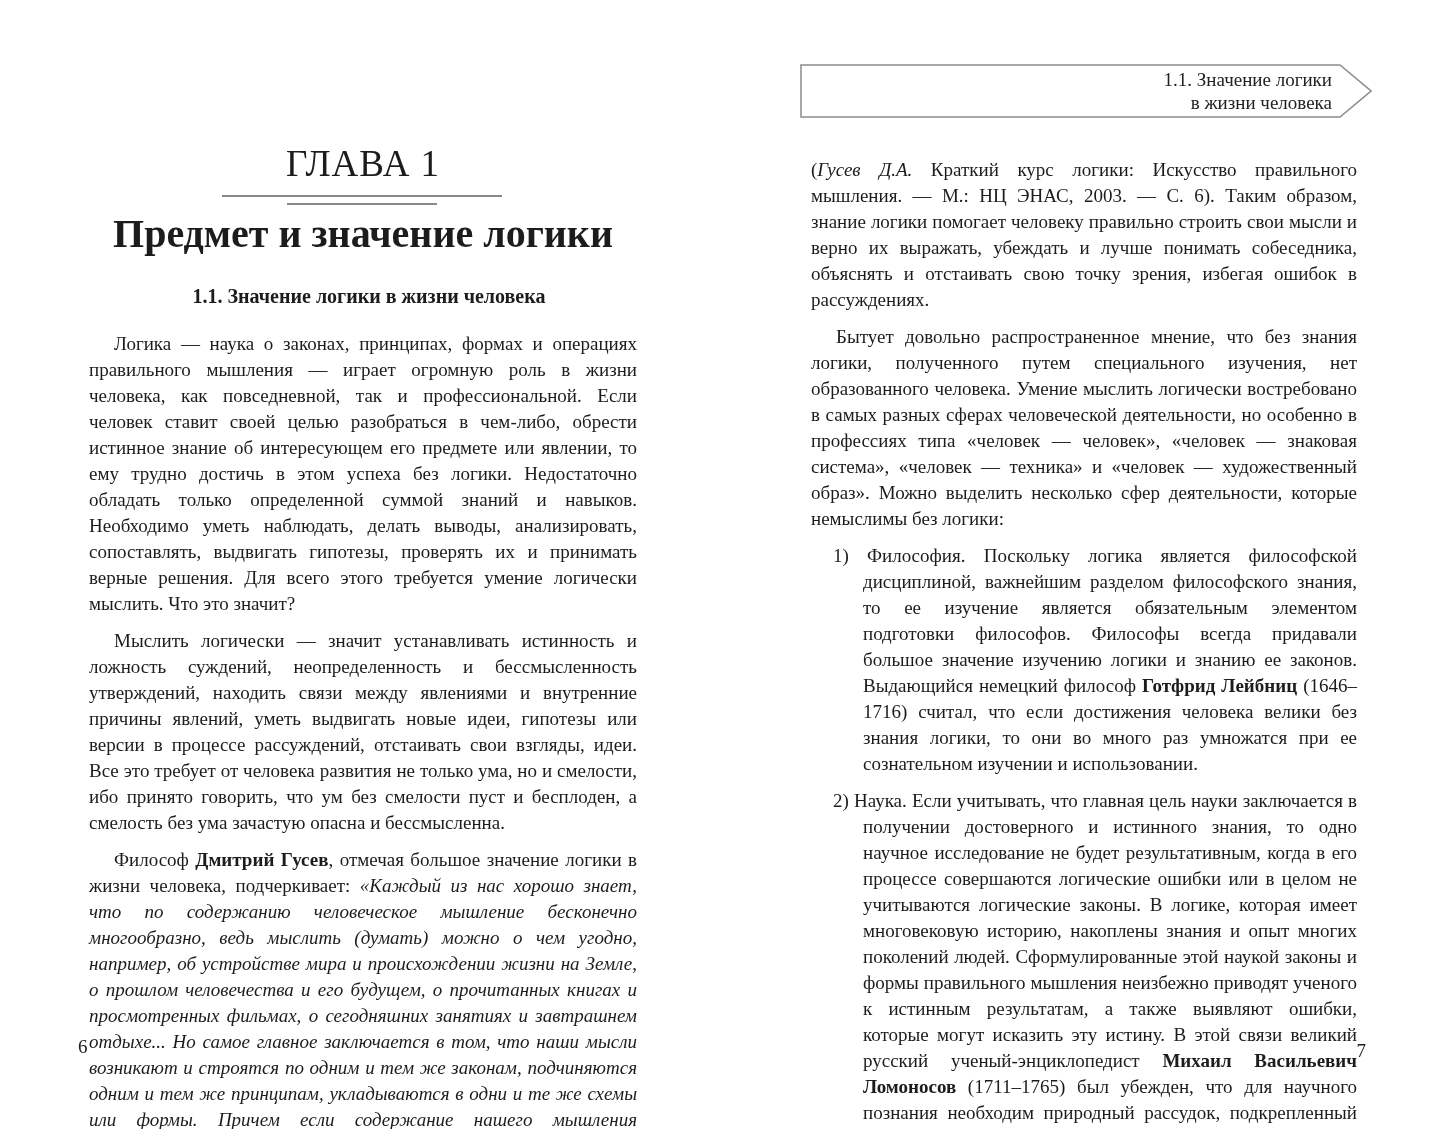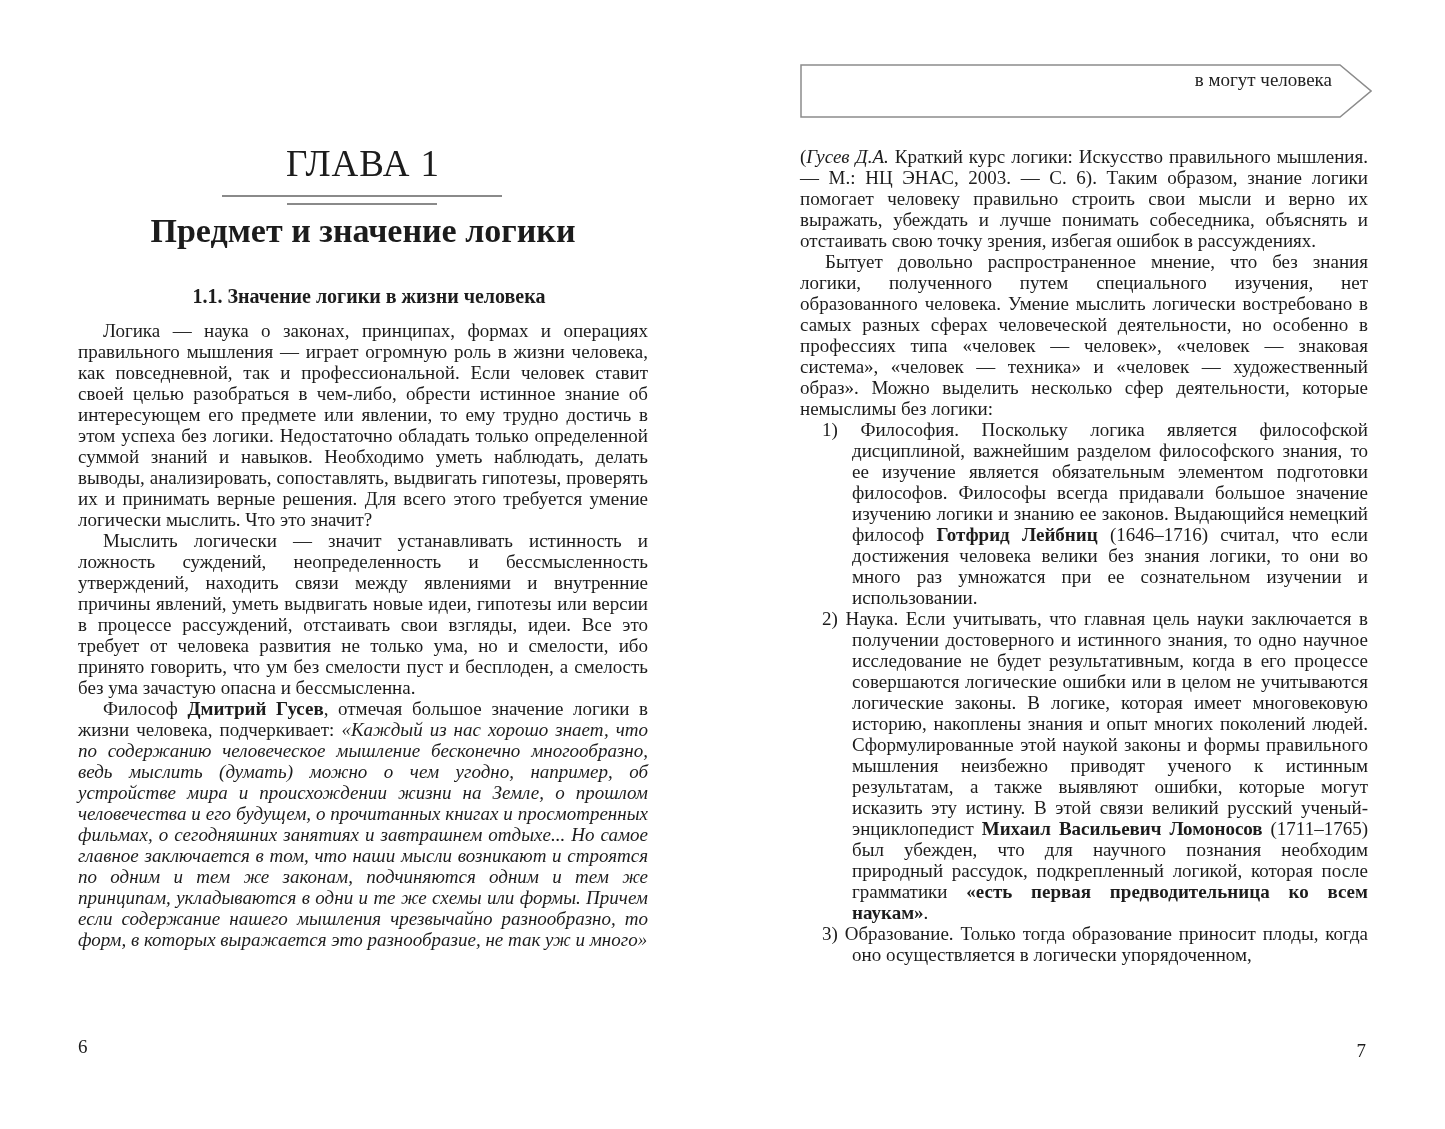--- a/index.html
+++ b/index.html
@@ -24,42 +24,42 @@
   .divider-wide{
     position:absolute;left:144px;top:195px;width:280px;height:2px;
     background:var(--divider,#8a8a8a);
   }
   .divider-narrow{
     position:absolute;left:209px;top:203px;width:150px;height:2px;
     background:var(--divider,#8a8a8a);
   }
   .chapter-title{
     position:absolute;left:0;right:0;top:212px;
-    text-align:center;font-size:34px;font-weight:bold;line-height:1.1;
+    text-align:center;font-size:40px;font-weight:bold;line-height:1.1;
   }
   .section-subheading{
     position:absolute;left:12px;right:0;top:284px;
     text-align:center;font-size:20px;font-weight:bold;line-height:1.2;
   }
 
   
   .running-header{position:absolute;left:0;top:64px;width:572px;height:54px;}
   .running-header svg{position:absolute;left:0;top:0;}
   .running-header .banner-text{
     position:absolute;right:40px;top:4px;width:480px;
     text-align:right;font-size:19px;line-height:23px;color:#222;
   }
 
   
   .body-block{position:absolute;left:0;right:0;}
   .body-left{top:320px;}
   .body-right{top:146px;}
   .para{
-    margin:0;text-align:justify;
-    font-size:19px;line-height:21px;
+    margin:11px;text-align:justify;
+    font-size:19px;line-height:26px;
     hyphens:auto;-webkit-hyphens:auto;
   }
   .para.indent{text-indent:25px;}
   .para.hanging{padding-left:52px;text-indent:-30px;}
   .seg-n{font-weight:normal;font-style:normal;}
   .seg-b{font-weight:normal;}
   .seg-i{font-style:italic;}
   .seg-bi{font-weight:bold;}
 
   .page-number{
@@ -89,21 +89,22 @@
     <div class="page-number page-number-left">6</div>
   </div>
 
   <div class="page page-right">
 
     <div class="running-header">
       <svg width="572" height="54" viewBox="0 0 572 54" aria-hidden="true">
         <polygon points="1,1 540,1 571,27 540,53 1,53" fill="#ffffff" stroke="#8c8c8c" stroke-width="1.5"></polygon>
       </svg>
       <div class="banner-text">
-        <div>в могут человека</div>
+        <div>1.1. Значение логики</div>
+        <div>в жизни человека</div>
       </div>
     </div>
 
     <div class="body-block body-right">
       <div>
           <p class="para"><span class="seg-n">(</span><span class="seg-i">Гусев Д.А.</span><span class="seg-n"> Краткий курс логики: Искусство правильного мышления. — М.: НЦ ЭНАС, 2003. — С. 6). Таким образом, знание логики помогает человеку правильно строить свои мысли и верно их выражать, убеждать и лучше понимать собеседника, объяснять и отстаивать свою точку зрения, избегая ошибок в рассуждениях.</span></p>
           <p class="para indent"><span class="seg-n">Бытует довольно распространенное мнение, что без знания логики, полученного путем специального изучения, нет образованного человека. Умение мыслить логически востребовано в самых разных сферах человеческой деятельности, но особенно в профессиях типа «человек — человек», «человек — знаковая система», «человек — техника» и «человек — художественный образ». Можно выделить несколько сфер деятельности, которые немыслимы без логики:</span></p>
         </div>
       <div>
           <p class="para hanging"><span class="seg-n">1) </span><span class="seg-b">Философия. </span><span class="seg-n">Поскольку логика является философской дисциплиной, важнейшим разделом философского знания, то ее изучение является обязательным элементом подготовки философов. Философы всегда придавали большое значение изучению логики и знанию ее законов. Выдающийся немецкий философ </span><span class="seg-bi">Готфрид Лейбниц</span><span class="seg-n"> (1646–1716) считал, что если достижения человека велики без знания логики, то они во много раз умножатся при ее сознательном изучении и использовании.</span></p>

